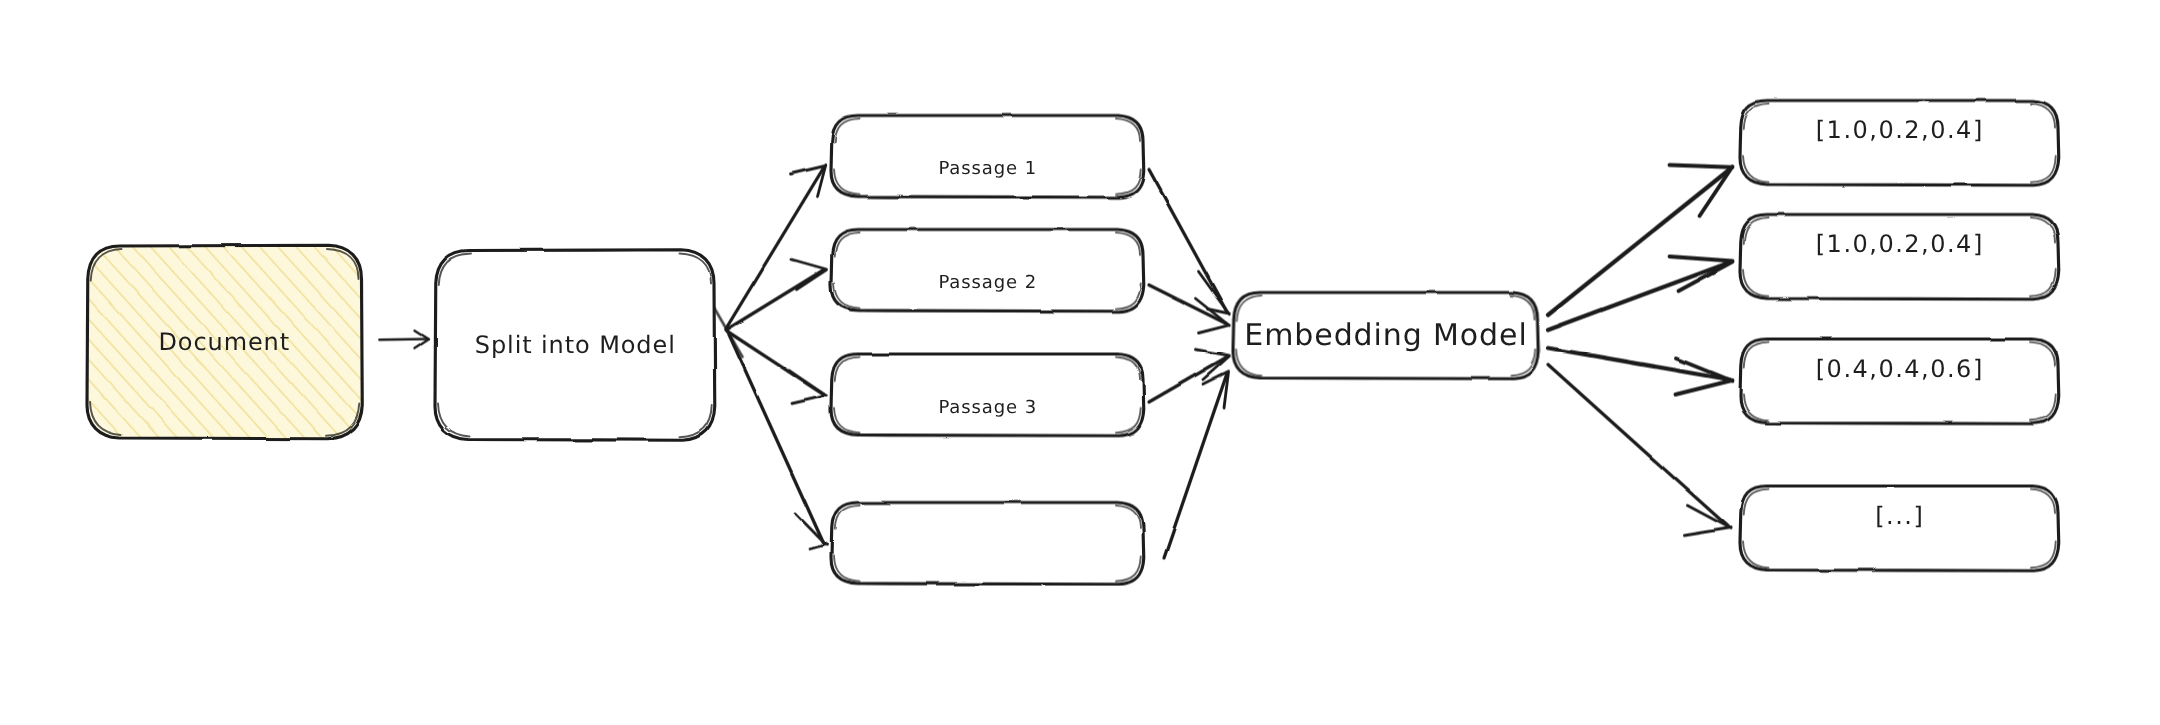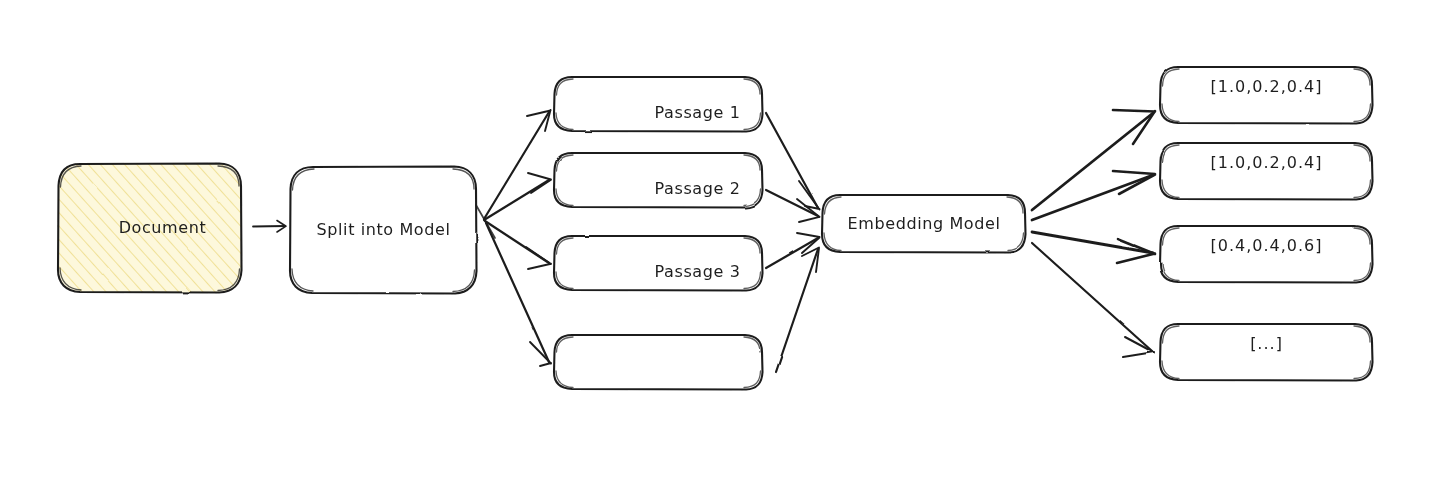--- a/index.html
+++ b/index.html
@@ -31,28 +31,28 @@
     align-items: center;
     justify-content: center;
     text-align: center;
     font-family: "DejaVu Sans", sans-serif;
     color: #1e1e1e;
     letter-spacing: 0.6px;
     white-space: nowrap;
     pointer-events: none;
     -webkit-font-smoothing: antialiased;
   }
-  .lbl-doc      { left: 58px;   top: 163px; width: 183px; height: 129px; font-size: 16px; padding-left: 13px; }
+  .lbl-doc      { left: 58px;   top: 163px; width: 183px; height: 129px; font-size: 16px; }
   .lbl-split    { left: 290px;  top: 166px; width: 187px; height: 127px; font-size: 16px; }
-  .lbl-passage  { width: 209px; height: 72px; font-size: 16px; padding-left: 39px; }
+  .lbl-passage  { width: 209px; height: 72px; font-size: 12px; }
   .lbl-p1       { left: 554px;  top: 76px;  }
   .lbl-p2       { left: 554px;  top: 152px; }
   .lbl-p3       { left: 554px;  top: 235px; }
   .lbl-pn       { left: 554px;  top: 334px; }
-  .lbl-embed    { left: 822px;  top: 194px; width: 204px; height: 58px; font-size: 16px; }
+  .lbl-embed    { left: 822px;  top: 194px; width: 204px; height: 58px; font-size: 20px; }
   .lbl-vec      { width: 213px; height: 41px; font-size: 16px; letter-spacing: 1px; }
   .lbl-v1       { left: 1160px; top: 66px;  }
   .lbl-v2       { left: 1160px; top: 142px; }
   .lbl-v3       { left: 1160px; top: 225px; }
   .lbl-v4       { left: 1160px; top: 323px; }
 </style>
 </head>
 <body>
 
 <div id="canvas">

